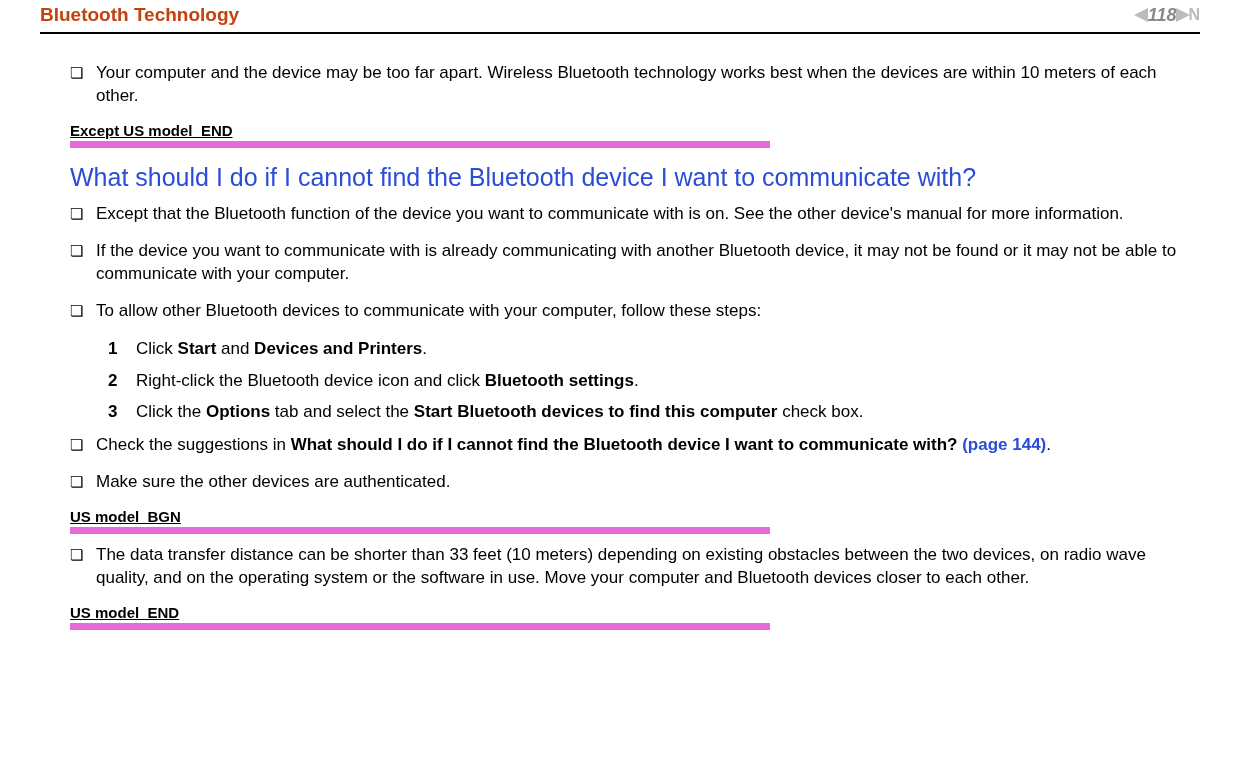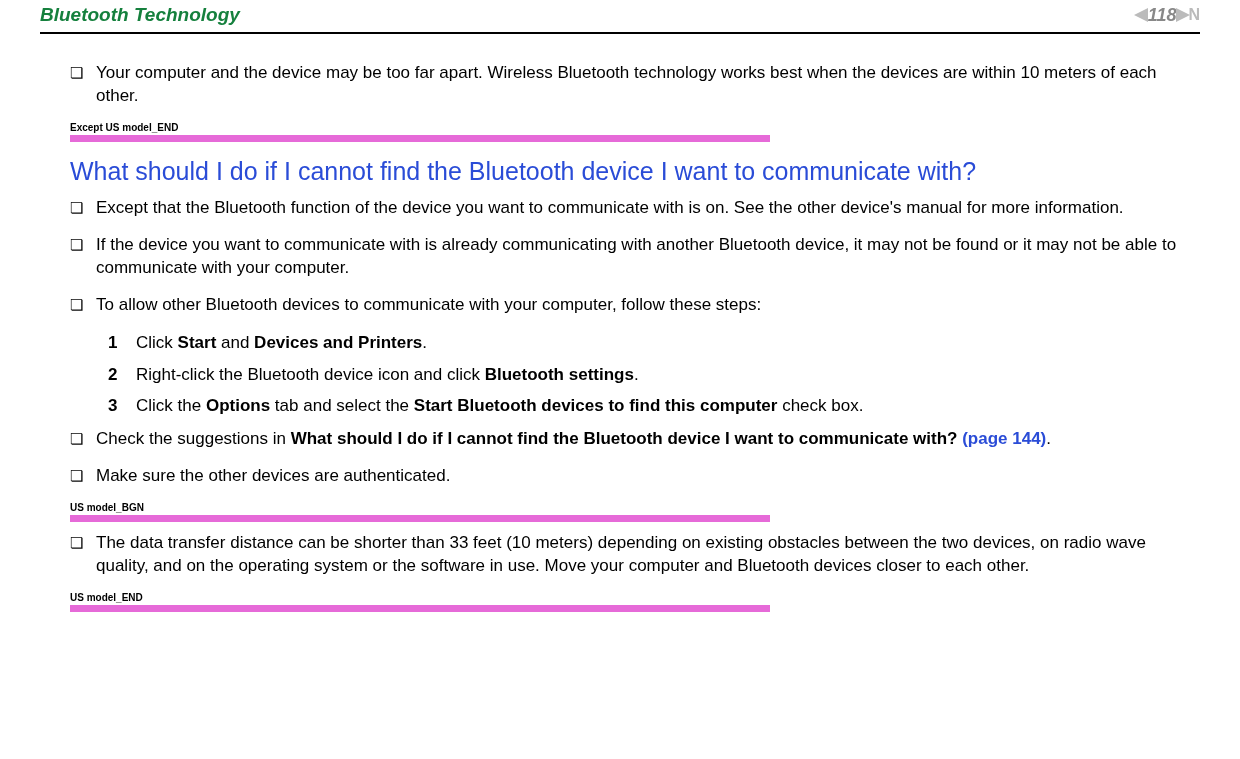--- a/index.html
+++ b/index.html
@@ -17,24 +17,23 @@
   }
   .header {
     display: flex;
     justify-content: space-between;
     align-items: center;
     border-bottom: 2px solid #000;
     padding: 4px 0 6px 0;
     margin-bottom: 28px;
   }
   .header-title {
-    color: #15803d;
+    color: #c2410c;
     font-weight: bold;
     font-size: 19px;
-    font-style: italic;
   }
   .header-right {
     display: flex;
     align-items: center;
   }
   .page-number {
     color: #888;
     font-weight: bold;
     font-style: italic;
     font-size: 18px;
@@ -67,23 +66,24 @@
   .bullet-mark {
     flex: 0 0 auto;
     width: 26px;
     font-size: 15px;
     padding-top: 1px;
   }
   .bullet-text { flex: 1 1 auto; }
   .model-tag-block { margin: 6px 0 4px 0; }
   .model-tag-label {
     font-weight: bold;
-    font-size: 10px;
+    font-size: 15px;
     display: block;
     margin-bottom: 2px;
+    text-decoration: underline;
   }
   .magenta-bar {
     height: 7px;
     width: 700px;
     background: #e66ad8;
   }
   .section-heading {
     color: #2a4cd7;
     font-size: 25px;
     font-weight: normal;

